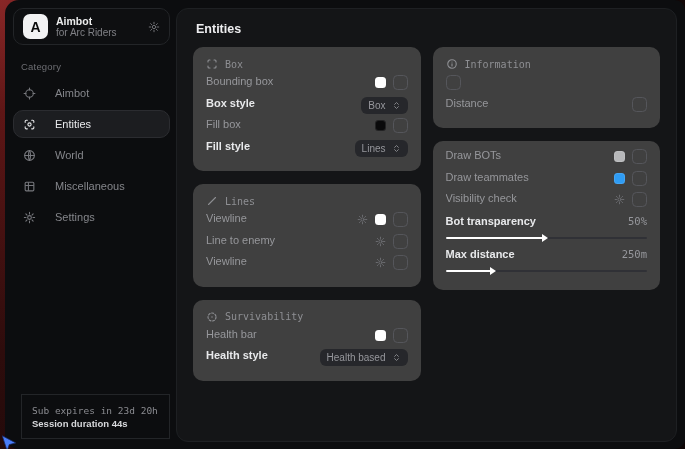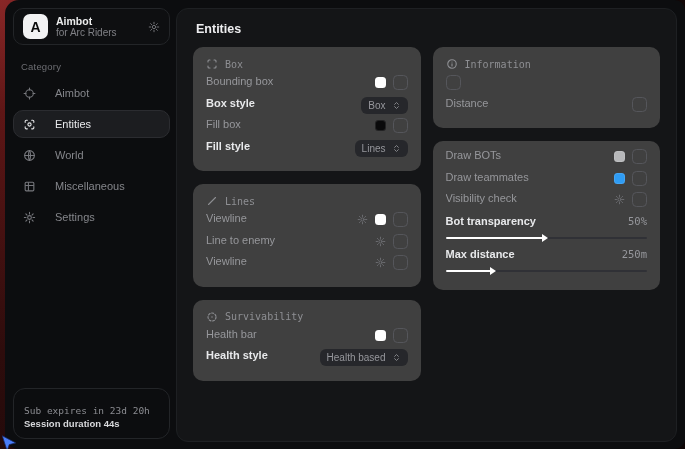--- a/index.html
+++ b/index.html
@@ -28,21 +28,21 @@
   .category{margin:16px 10px 7px;font-size:9.5px;color:#6d6e73;letter-spacing:.2px}
   .nav{display:flex;flex-direction:column;gap:3px;padding-right:6px}
   .nav-item{
     height:26px;display:flex;align-items:center;gap:19px;padding:0 9px;margin-left:2px;
     border:1px solid transparent;border-radius:10px;font-size:11px;color:#85868b;cursor:default;
   }
   .nav-item .icon{color:#77787d}
   .nav-item.selected{background:#1c1d20;border-color:#2b2c30;color:#e9eaec}
   .nav-item.selected .icon{color:#e9eaec}
   .sidebar-spacer{flex:1}
-  .status-card{margin:0 6px 2px 2px;padding:15px 10px 8px;border:1px solid #232528;border-radius:12px}
+  .status-card{margin:0 6px 2px 10px;padding:9px 10px 8px;border:1px solid #232528;border-radius:0}
   .status-line1{font-family:"DejaVu Sans Mono",monospace;font-size:9.5px;color:#8b8c91;line-height:13px;white-space:nowrap}
   .status-line2{font-size:9.5px;font-weight:700;color:#d8d9dc;line-height:13px}
   
   .main-card{flex:1;margin:8px 8px 7px 0;background:#141517;border:1px solid #1e2023;border-radius:12px;overflow:hidden;display:flex;flex-direction:column}
   .main-title{padding:13px 19px 6px;font-size:12.5px;font-weight:700;color:#ededef}
   .columns{display:flex;gap:12px;padding:5px 16px 16px;align-items:flex-start}
   .col{flex:1;display:flex;flex-direction:column;gap:13px;min-width:0}
   .panel{background:#404040;border-radius:10px;padding:8px 13px 10px}
   .panel-header{display:flex;align-items:center;gap:7px;padding:3px 0 5px;
     font-family:"DejaVu Sans Mono",monospace;font-size:10px;color:#8e8f93}

